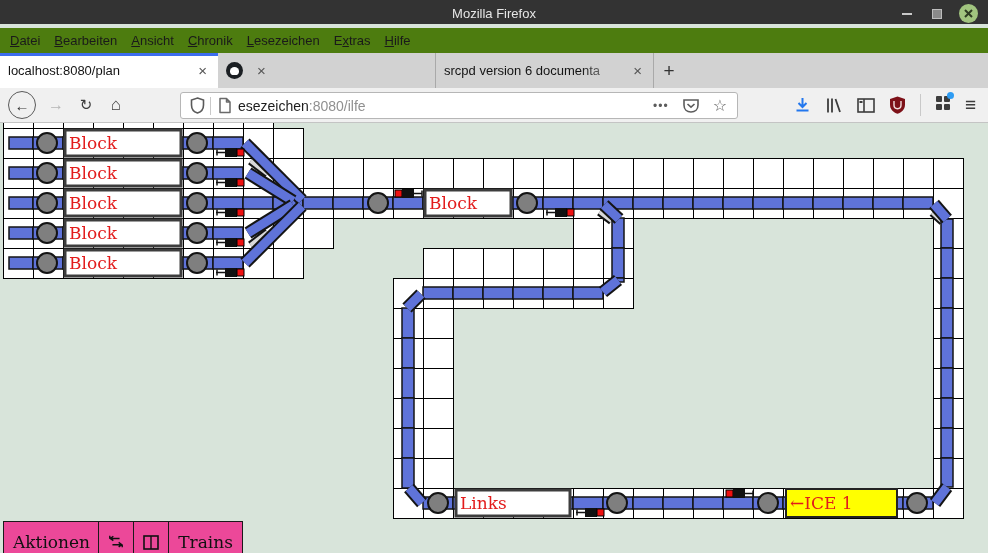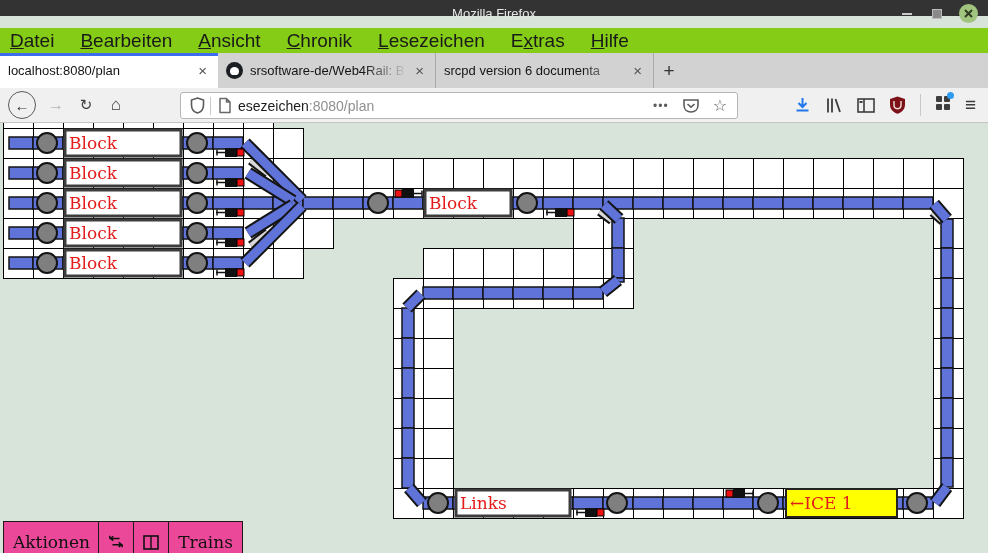--- a/index.html
+++ b/index.html
@@ -1,30 +1,30 @@
 <!DOCTYPE html>
 <html><head>
 <meta charset="utf-8">
 <style>
   html,body{margin:0;padding:0;}
   body{width:988px;height:553px;overflow:hidden;position:relative;
        background:#d8e4da;font-family:"Liberation Sans",sans-serif;}
   
-  #titlebar{position:absolute;left:0;top:0;width:988px;height:16px;background:#333333;}
+  #titlebar{position:absolute;left:0;top:0;width:988px;height:24px;background:#333333;}
   #titlebar .title{position:absolute;left:0;right:0;top:6px;text-align:center;
        color:#e6e6e6;font-size:13px;}
   .winbtn{position:absolute;top:5px;width:18px;height:18px;display:flex;align-items:center;justify-content:center;}
   #min-btn{right:72px;} #min-btn i{display:block;width:10px;height:2px;background:#c9c9c9;}
   #restore-btn{right:42px;} #restore-btn i{display:block;width:8px;height:8px;background:#8a8a8a;border:1px solid #bdbdbd;}
   #close-btn{right:10px;width:19px;height:19px;border-radius:50%;background:#a1c47f;top:4px;}
   #close-btn svg{display:block;}
   
-  #menubar{position:absolute;left:0;top:28px;width:988px;height:25px;background:#84cc16;
-       display:flex;align-items:center;gap:26px;padding-left:10px;box-sizing:border-box;
-       font-size:19px;color:#1a1a1a;}
+  #menubar{position:absolute;left:0;top:28px;width:988px;height:25px;background:#4d7c0f;
+       display:flex;align-items:center;gap:14px;padding-left:10px;box-sizing:border-box;
+       font-size:13px;color:#1a1a1a;}
   #menubar span{cursor:default;}
   
   #tabbar{position:absolute;left:0;top:53px;width:988px;height:35px;background:#d2d2d2;display:flex;}
   .tab{position:relative;width:218px;height:35px;box-sizing:border-box;display:flex;
        align-items:center;padding:0 8px;font-size:13px;color:#141414;}
   .tab.active{background:#ffffff;}
   .tab.active::before{content:"";position:absolute;left:0;top:0;right:0;height:3px;background:#3d6dee;}
   .tab.inactive{border-right:1px solid #a9a9a9;}
   .tab .lab{flex:1;white-space:nowrap;overflow:hidden;position:relative;}
   .tab.inactive .lab::after{content:"";position:absolute;right:0;top:0;bottom:0;width:45px;
@@ -94,21 +94,20 @@
     <span><u>H</u>ilfe</span>
   </div>
 
 <div id="tabbar">
     <div class="tab active">
       <span class="lab">localhost:8080/plan</span>
       <span class="close">×</span>
     </div>
     <div class="tab inactive">
       <span class="gh"></span>
-      <span class="lab">srsoftware-de/Web4Rail: B</span>
       <span class="close">×</span>
     </div>
     <div class="tab inactive">
       <span class="lab">srcpd version 6 documenta</span>
       <span class="close">×</span>
     </div>
     <div id="newtab">+</div>
   </div>
 
 <div id="navbar">
@@ -129,21 +128,21 @@
 
   <div id="urlbar">
     <svg width="15" height="17" viewBox="0 0 15 17" style="margin-left:9px">
       <path d="M7.5 1 L13.5 3 V8 C13.5 12.5 10.8 15 7.5 16 C4.2 15 1.5 12.5 1.5 8 V3 Z" fill="none" stroke="#5a5a5a" stroke-width="1.6"></path>
     </svg>
     <div class="sep"></div>
     <svg width="14" height="17" viewBox="0 0 14 17">
       <path d="M2 1.5 H8.5 L12 5 V15.5 H2 Z M8.5 1.5 V5 H12" fill="none" stroke="#6a6a6a" stroke-width="1.5" stroke-linejoin="round"></path>
     </svg>
     <div id="url-text">
-      <span class="host">esezeichen</span><span class="rest">:8080/plan</span>
+      <span class="host">esezeichen</span><span class="rest">:8080/ilfe</span>
     </div>
     <div id="page-actions">
       <span id="dots-icon">•••</span>
       <svg width="18" height="16" viewBox="0 0 18 16">
         <path d="M2 2 H16 V7 C16 11.5 13 14 9 14 C5 14 2 11.5 2 7 Z" fill="none" stroke="#5c5c5c" stroke-width="1.6"></path>
         <path d="M5.5 6 L9 9.2 L12.5 6" fill="none" stroke="#5c5c5c" stroke-width="1.6"></path>
       </svg>
       <span id="star-icon">☆</span>
     </div>
   </div>

